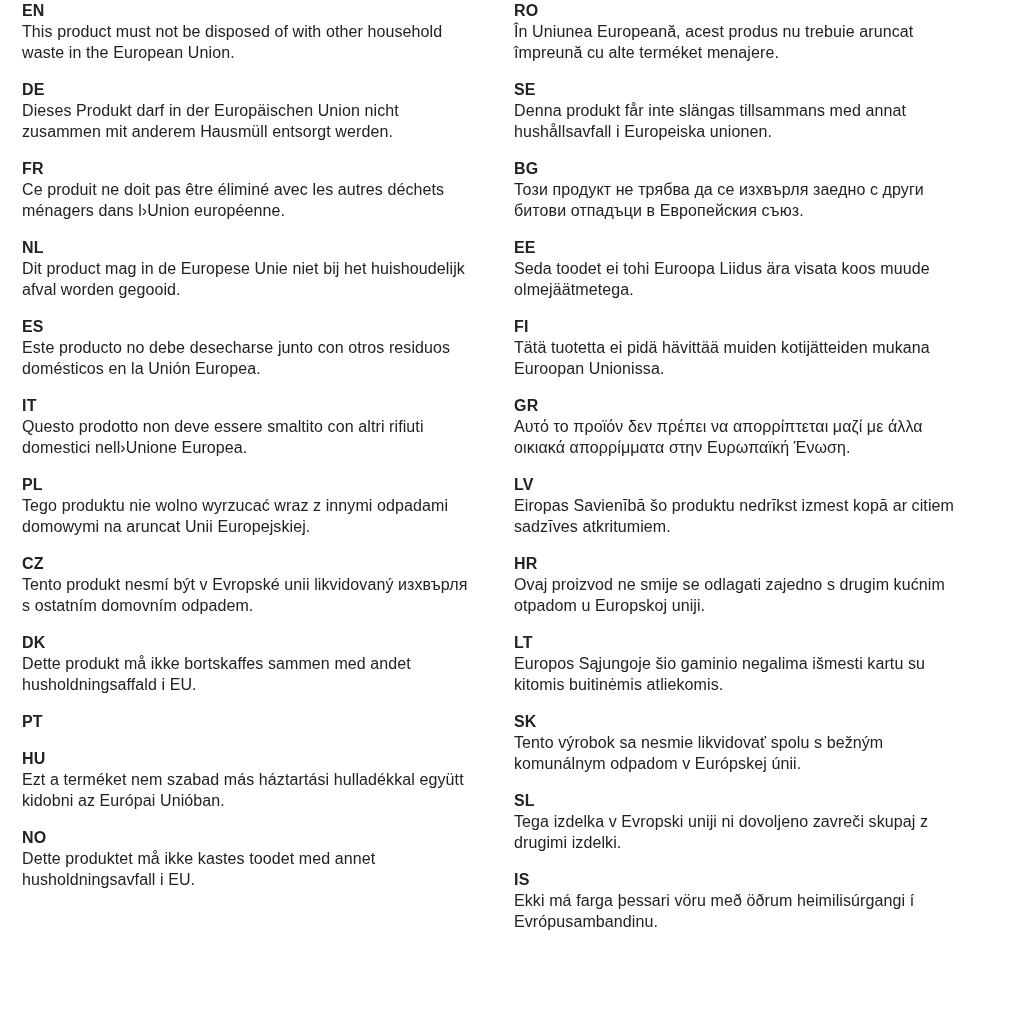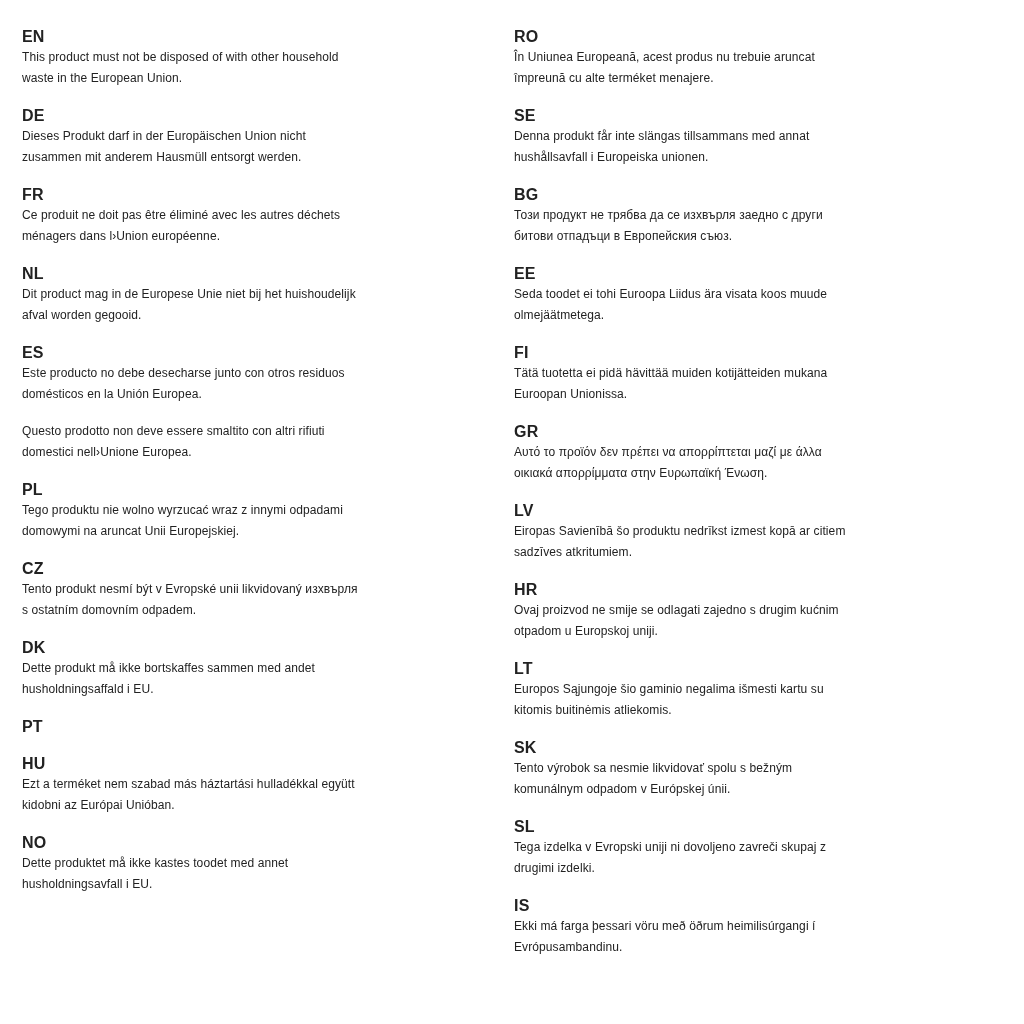--- a/index.html
+++ b/index.html
@@ -10,37 +10,37 @@
   body {
     width: 1024px;
     height: 1024px;
     font-family: "Liberation Sans", sans-serif;
     color: #222222;
     overflow: hidden;
   }
   .page {
     display: grid;
     grid-template-columns: 492px 498px;
-    padding: 26px 0 0 22px;
+    padding: 0 0 0 22px;
     box-sizing: border-box;
   }
   .col {
     display: block;
   }
   .lang-block {
     margin-bottom: 16px;
   }
   .lang-code {
     font-size: 16px;
     line-height: 21px;
     font-weight: 700;
     letter-spacing: 0.2px;
   }
   .lang-text {
-    font-size: 12px;
+    font-size: 16px;
     line-height: 21px;
     letter-spacing: 0.1px;
     white-space: pre-line;
   }
 </style>
 </head>
 <body>
 
 <div class="page">
 
@@ -70,20 +70,21 @@
 afval worden gegooid.</div>
     </div>
 
     <div class="lang-block">
       <div class="lang-code">ES</div>
       <div class="lang-text">Este producto no debe desecharse junto con otros residuos
 domésticos en la Unión Europea.</div>
     </div>
 
     <div class="lang-block">
+      <div class="lang-code">IT</div>
       <div class="lang-text">Questo prodotto non deve essere smaltito con altri rifiuti
 domestici nell›Unione Europea.</div>
     </div>
 
     <div class="lang-block">
       <div class="lang-code">PL</div>
       <div class="lang-text">Tego produktu nie wolno wyrzucać wraz z innymi odpadami
 domowymi na aruncat Unii Europejskiej.</div>
     </div>
 

